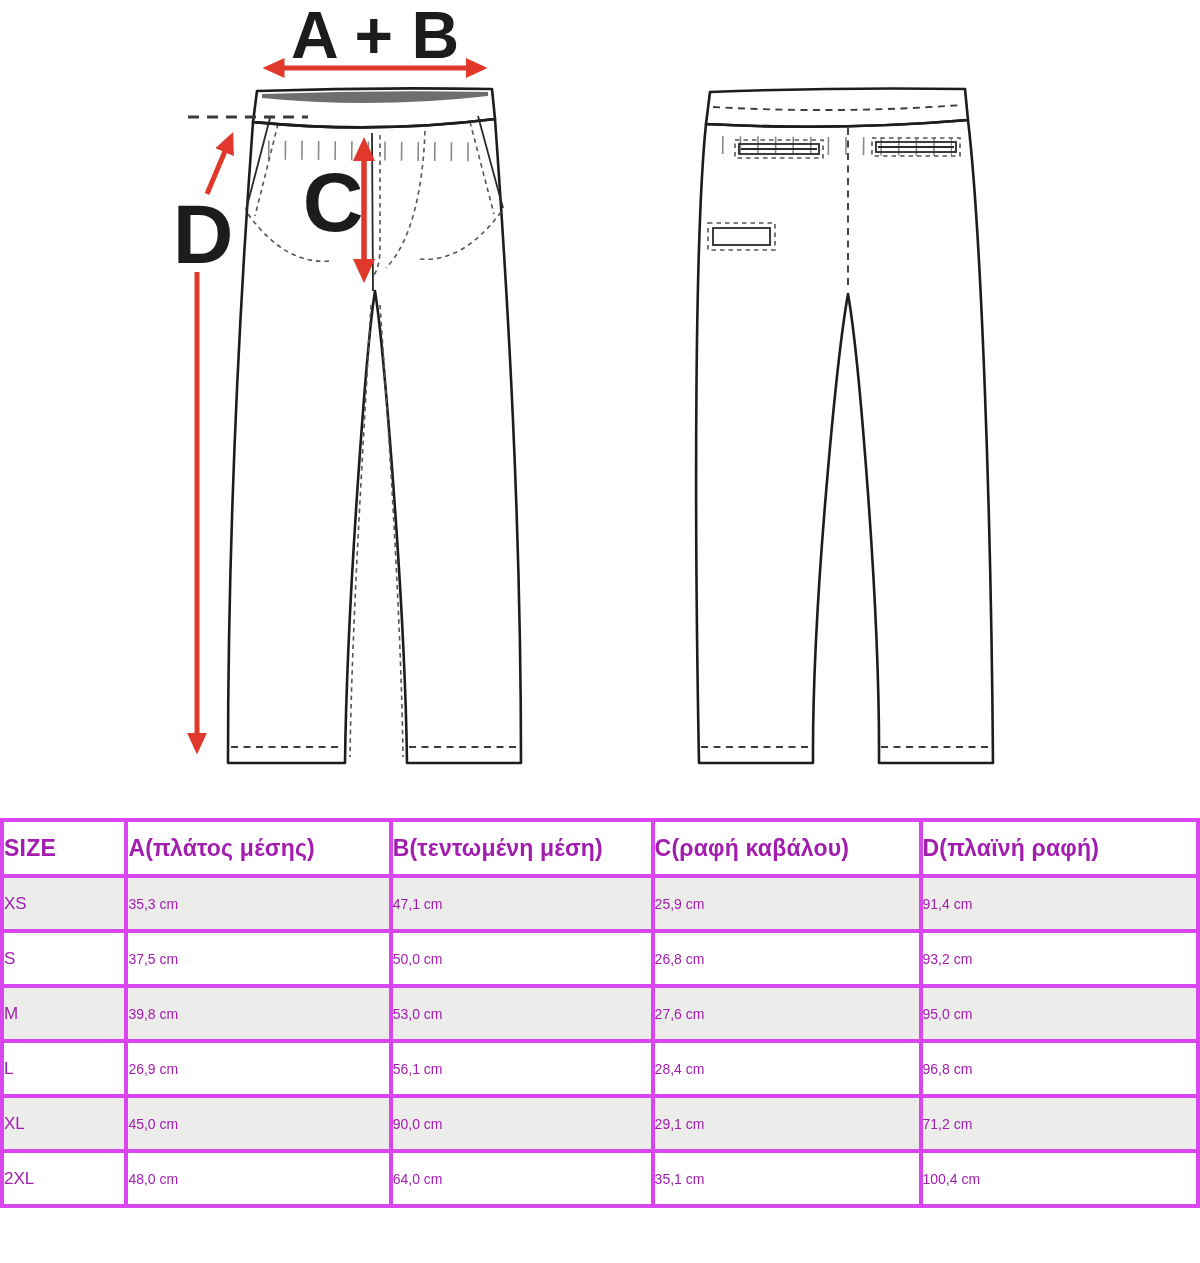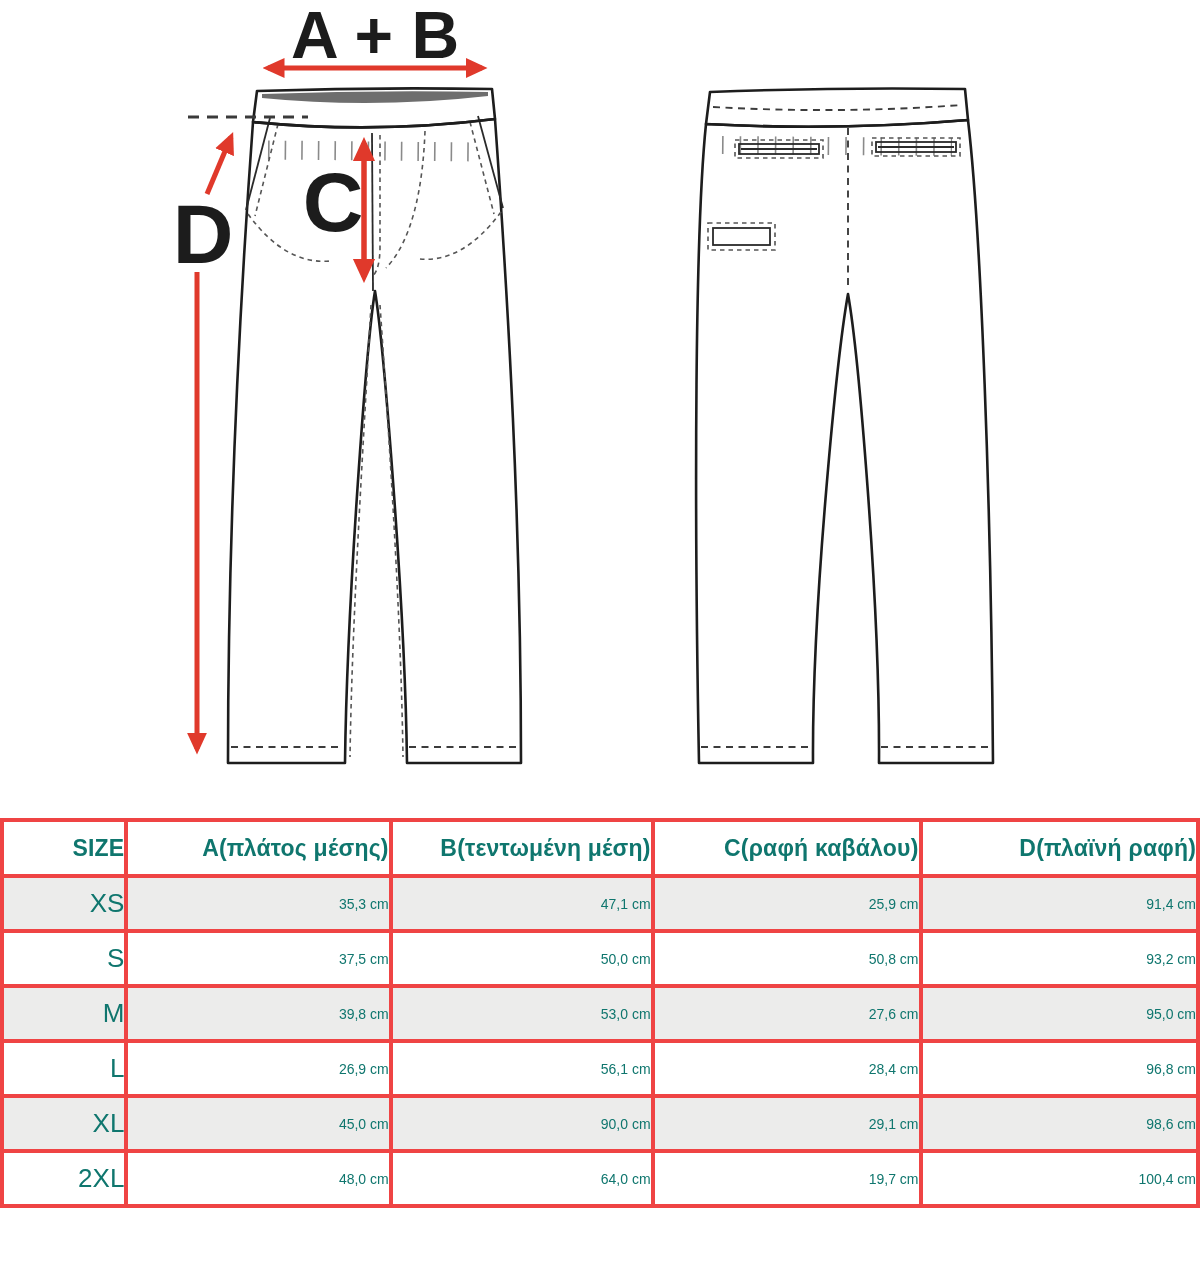--- a/index.html
+++ b/index.html
@@ -11,27 +11,27 @@
   .art{stroke:#1d1d1d;stroke-width:2.6;fill:none;stroke-linecap:round;stroke-linejoin:round;}
   .artthin{stroke:#2a2a2a;stroke-width:1.8;fill:none;}
   .dash{stroke:#3c3c3c;stroke-width:1.9;fill:none;stroke-dasharray:7 5.5;}
   .dashlite{stroke:#555;stroke-width:1.6;fill:none;stroke-dasharray:4.5 4;}
   .red{stroke:#e0392b;fill:none;}
   .bigletter{font-family:"Liberation Sans","DejaVu Sans",sans-serif;font-weight:bold;fill:#1c1c1c;}
 
   
   table.size-table{width:1200px;border-collapse:collapse;table-layout:fixed;}
   .size-table th,.size-table td{
-    border:4px solid #ef4444;text-align:right;vertical-align:middle;
-    padding:0;color:#0f766e;background:#fff;
+    border:4px solid #d946ef;text-align:left;vertical-align:middle;
+    padding:0;color:#a21caf;background:#fff;
   }
   .size-table th{height:52px;font-size:23px;font-weight:bold;letter-spacing:.2px;}
   .size-table td{height:51px;font-size:14px;}
   .size-table tbody tr:nth-child(odd) td{background:#ececeb;}
-  .size-table td.sizecol{font-size:26px;}
+  .size-table td.sizecol{font-size:17px;}
 </style>
 </head>
 <body>
 
 <div class="diagram-wrap">
 <svg width="1200" height="818" viewBox="0 0 1200 818" xmlns="http://www.w3.org/2000/svg">
   <defs>
     <pattern id="elastic" width="15" height="13" patternUnits="userSpaceOnUse">
       <path d="M2,1 l1.5,9 M6.5,2 l-1,9 M11,1 l2,9 M0,6 l4,0.6 M8,7 l5,-0.5 M13,3 l0.5,7" stroke="#3d3d3d" stroke-width="1.1" fill="none" opacity="0.8"></path>
     </pattern>
@@ -136,21 +136,21 @@
       <td class="sizecol">XS</td>
       <td>35,3 cm</td>
       <td>47,1 cm</td>
       <td>25,9 cm</td>
       <td>91,4 cm</td>
     </tr>
     <tr>
       <td class="sizecol">S</td>
       <td>37,5 cm</td>
       <td>50,0 cm</td>
-      <td>50,8 cm</td>
+      <td>26,8 cm</td>
       <td>93,2 cm</td>
     </tr>
     <tr>
       <td class="sizecol">M</td>
       <td>39,8 cm</td>
       <td>53,0 cm</td>
       <td>27,6 cm</td>
       <td>95,0 cm</td>
     </tr>
     <tr>
@@ -158,23 +158,23 @@
       <td>26,9 cm</td>
       <td>56,1 cm</td>
       <td>28,4 cm</td>
       <td>96,8 cm</td>
     </tr>
     <tr>
       <td class="sizecol">XL</td>
       <td>45,0 cm</td>
       <td>90,0 cm</td>
       <td>29,1 cm</td>
-      <td>98,6 cm</td>
+      <td>71,2 cm</td>
     </tr>
     <tr>
       <td class="sizecol">2XL</td>
       <td>48,0 cm</td>
       <td>64,0 cm</td>
-      <td>19,7 cm</td>
+      <td>35,1 cm</td>
       <td>100,4 cm</td>
     </tr>
   </tbody>
 </table>
 
 </body></html>

